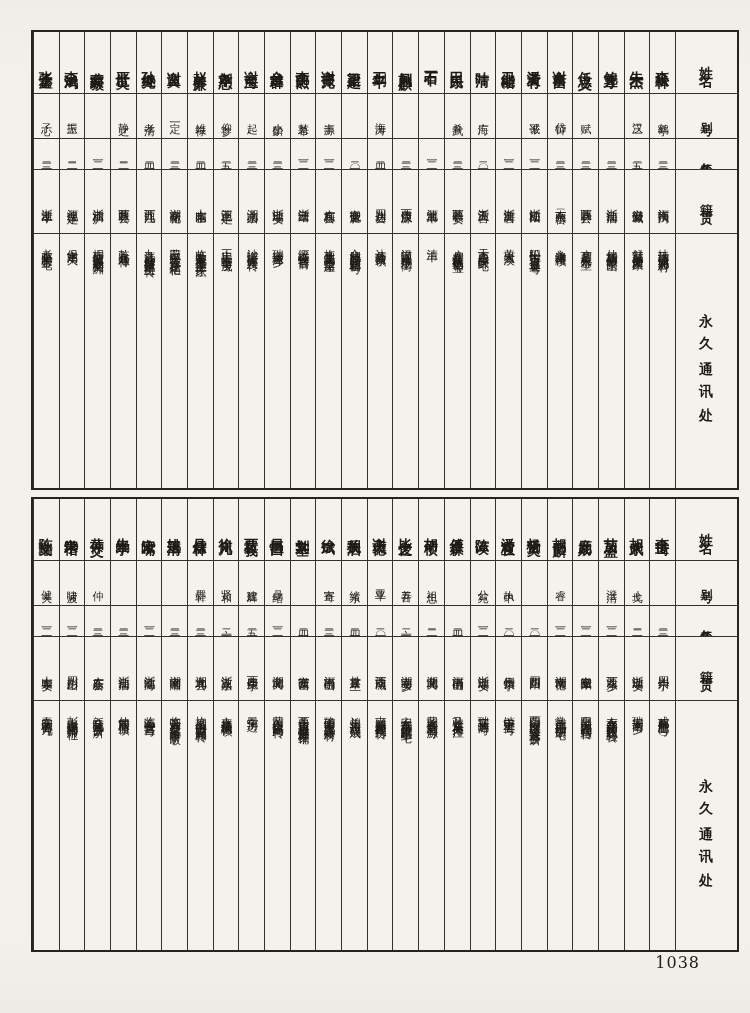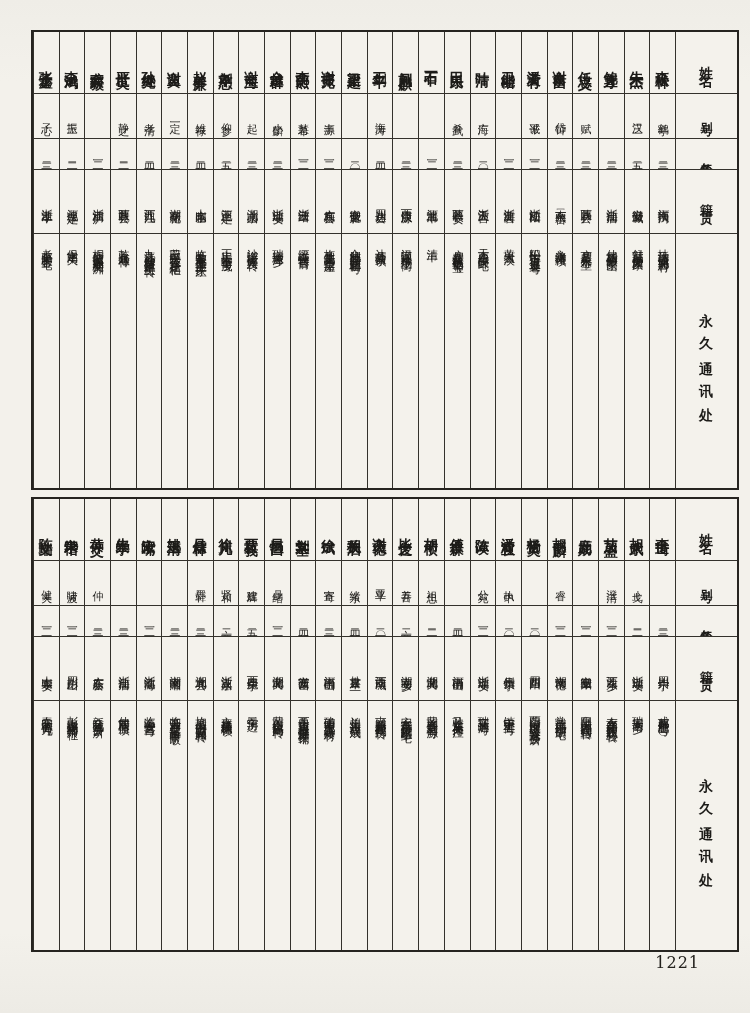--- a/index.html
+++ b/index.html
@@ -959,14 +959,14 @@
         </div>
     <div class="cell cell-native">
           <span class="vtext">山东泰安</span>
         </div>
     <div class="cell cell-addr">
           <span class="vtext">泰安明德街九号</span>
         </div>
   </div>
     </div>
 
-  <div class="page-number">1221</div>
+  <div class="page-number">1038</div>
 </div>
 
 </body></html>

